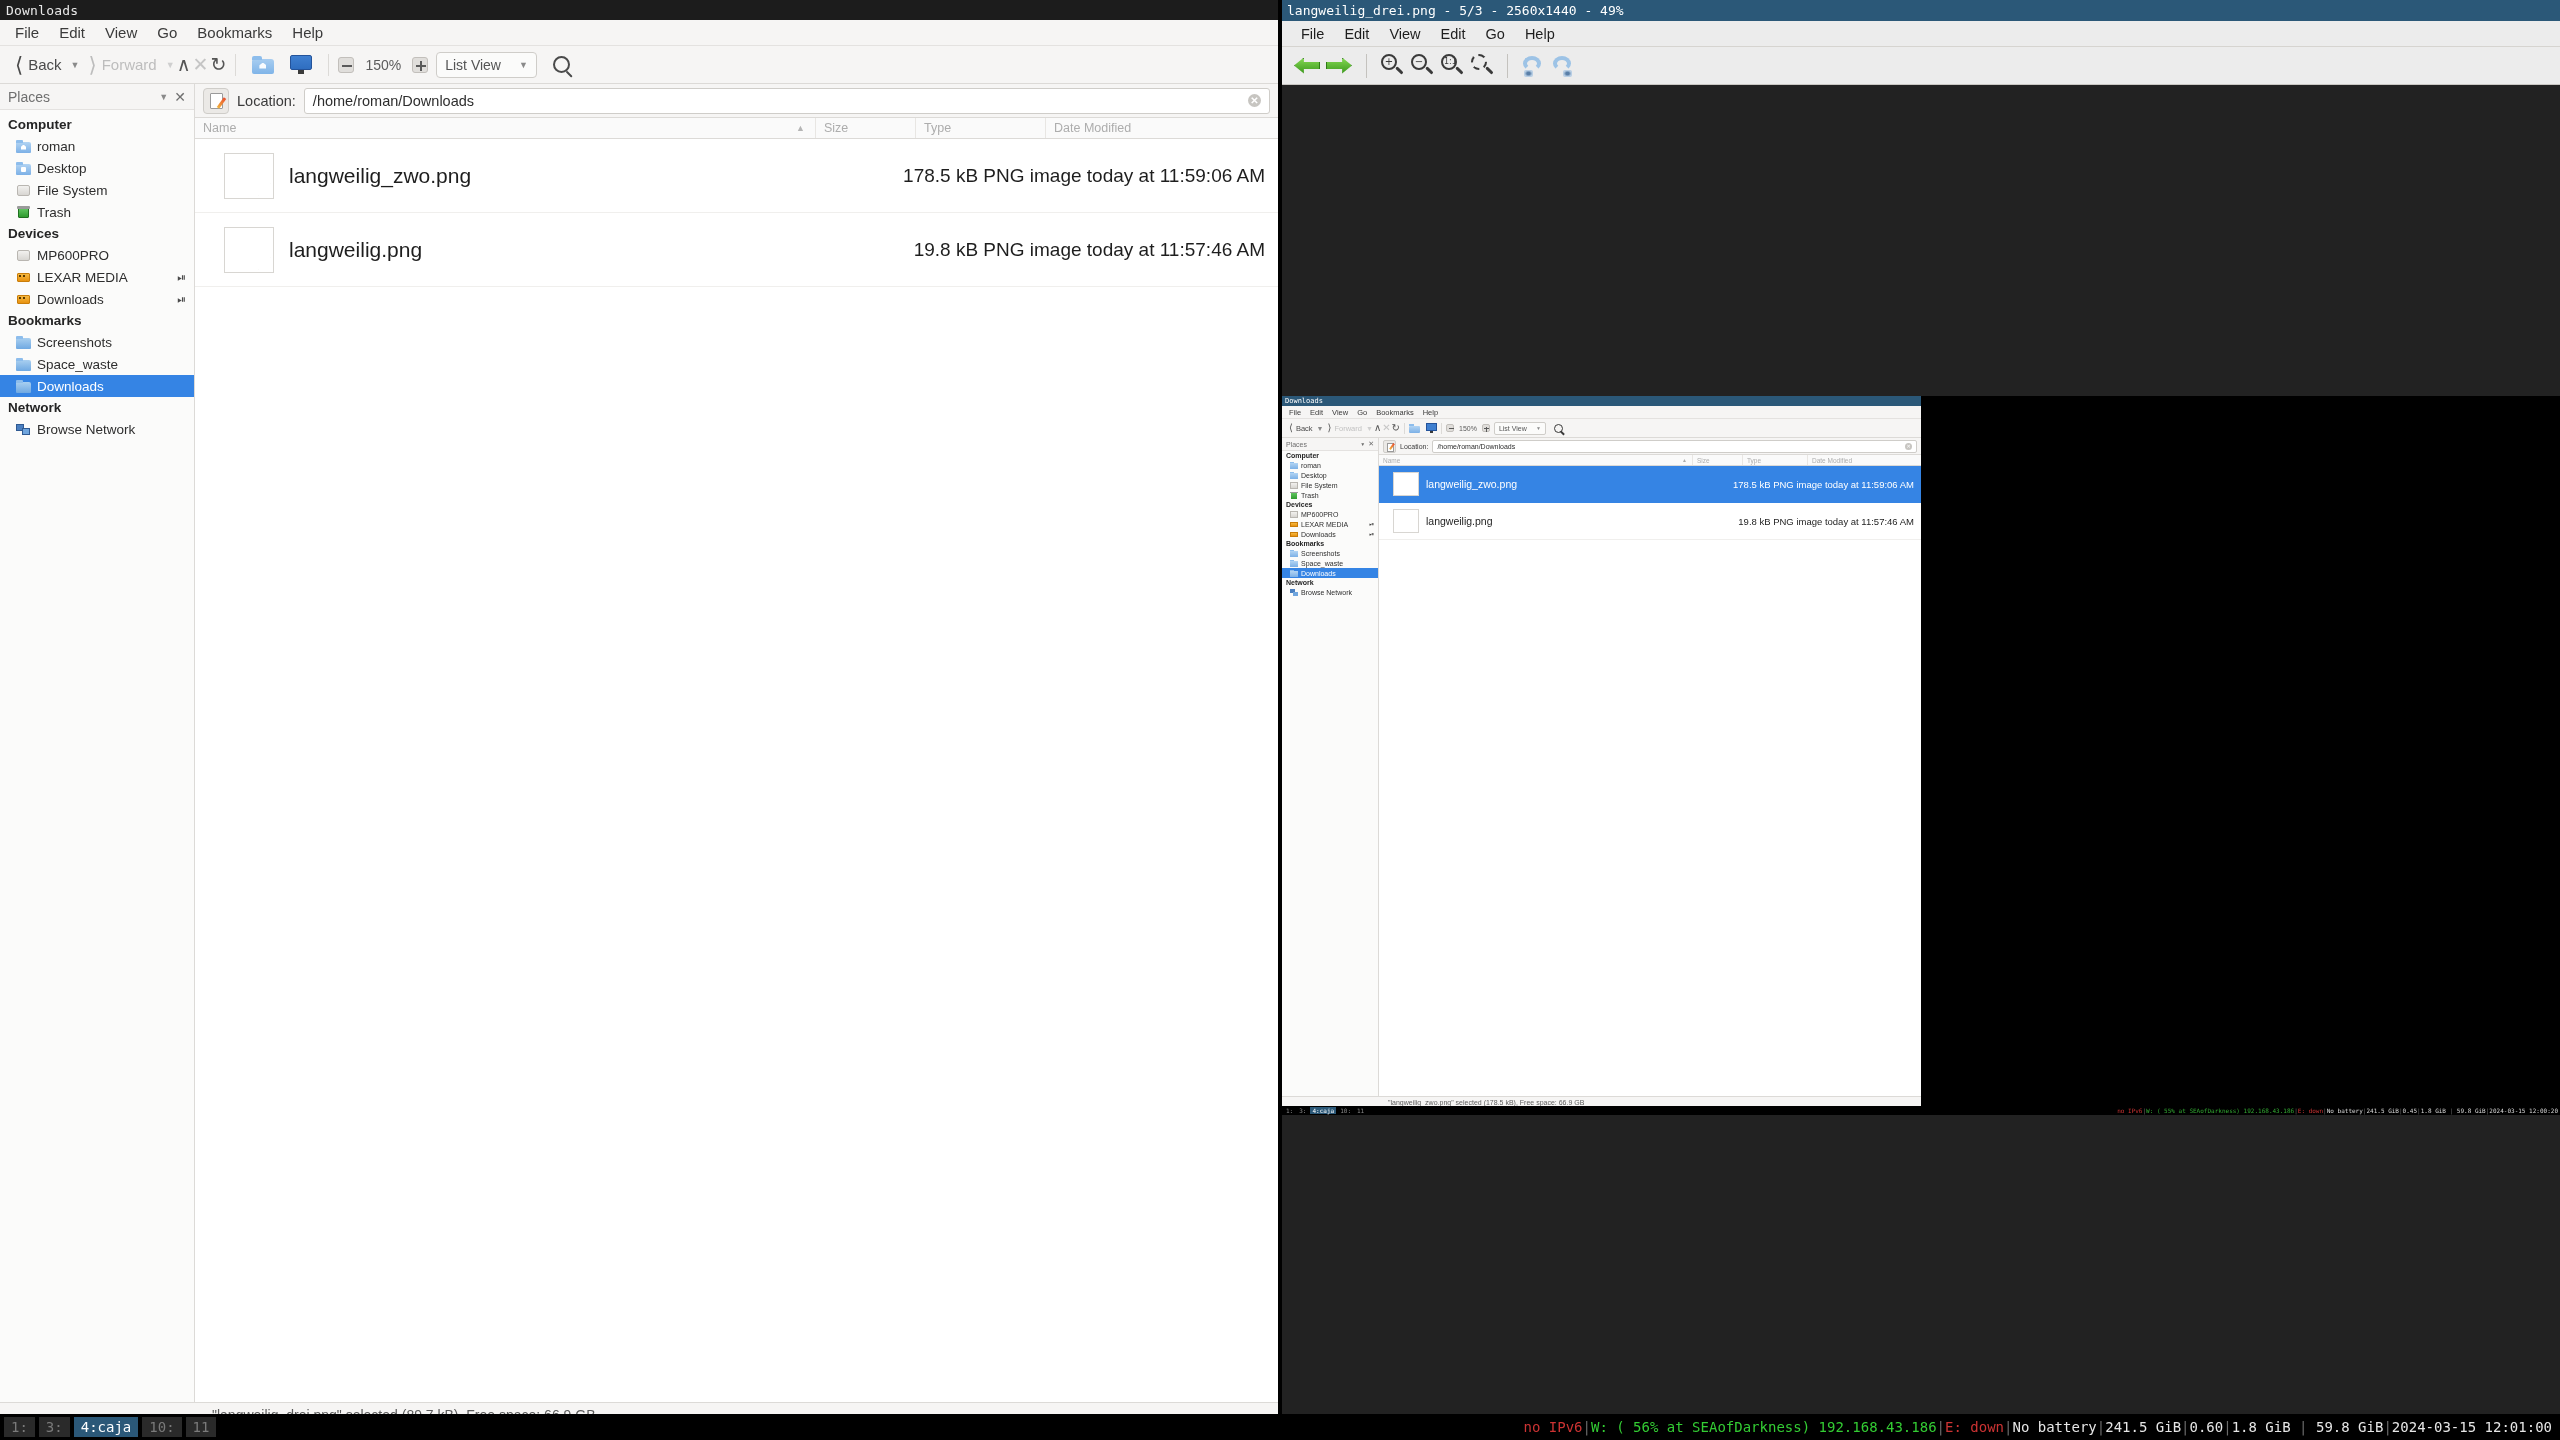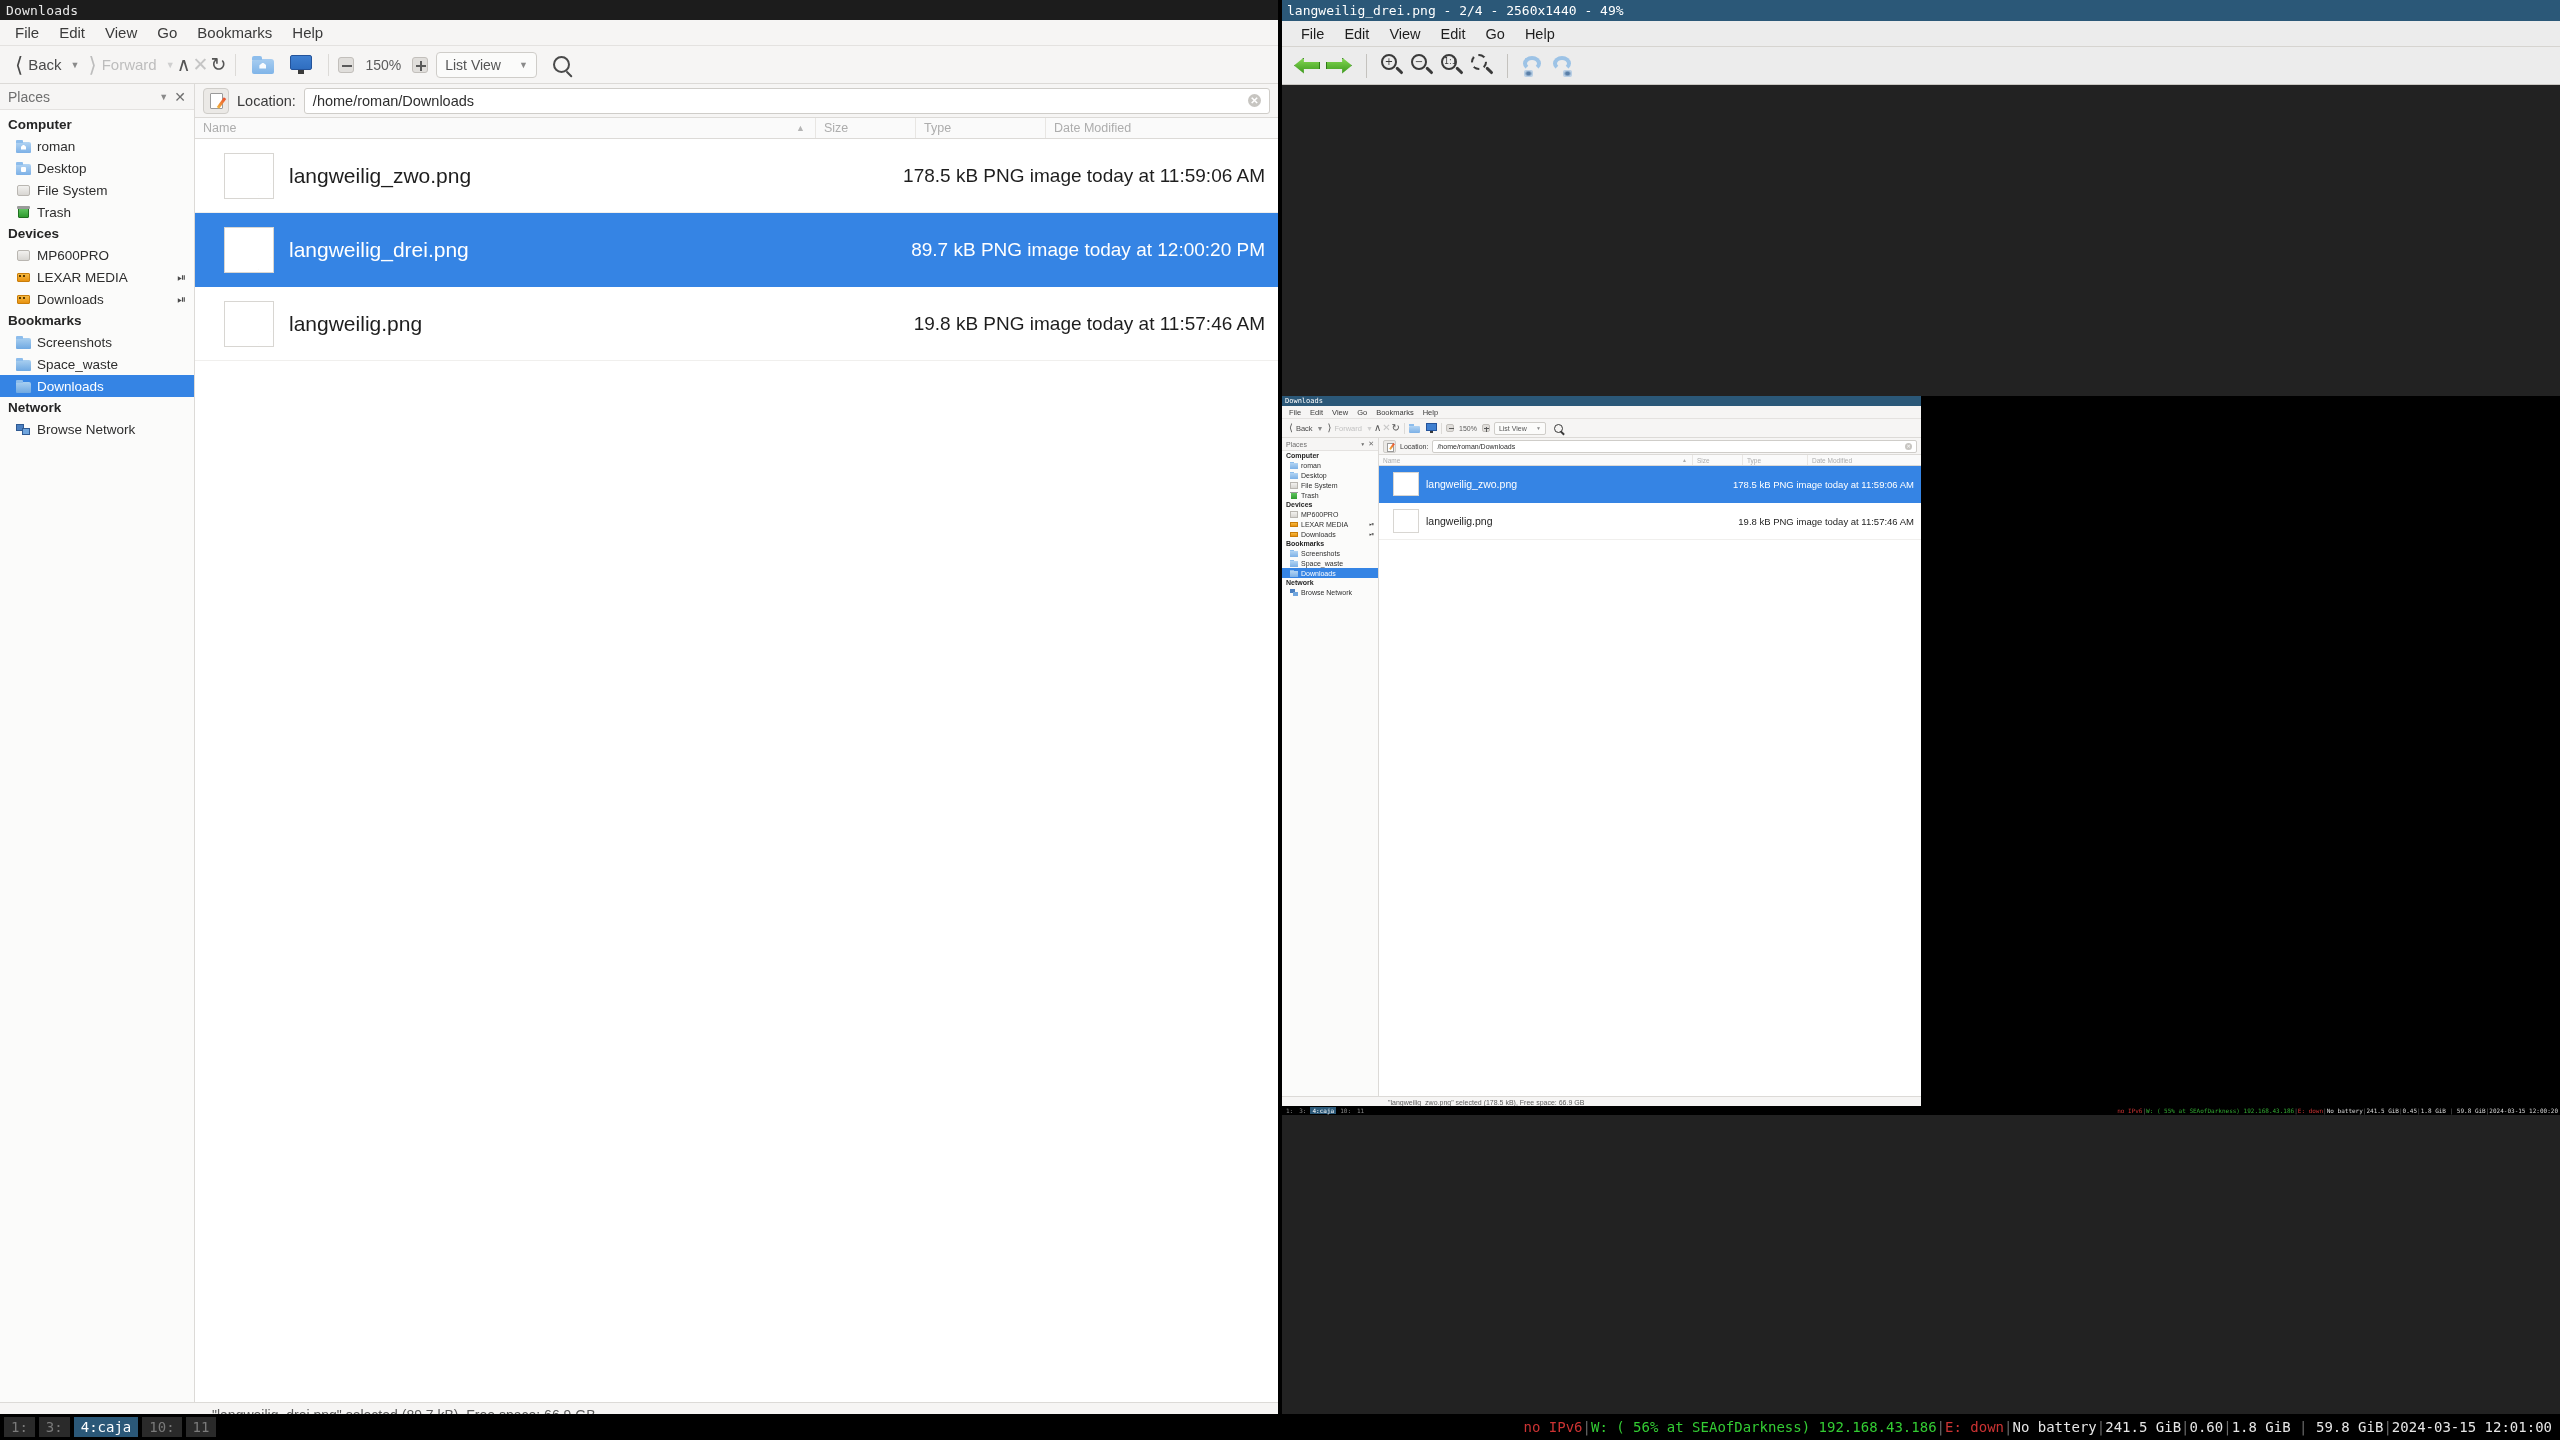--- a/index.html
+++ b/index.html
@@ -571,43 +571,38 @@
             <span>Date Modified</span>
           </div>
         </div>
 
         <div class="file-list">
           <div class="file-row">
             <span class="thumb"><span class="img"></span><span class="fold"></span></span>
             <span class="file-name">langweilig_zwo.png</span>
             <span class="file-meta">178.5 kB PNG image today at 11:59:06 AM</span>
           </div>
-          <div class="file-row sel">
-            <span class="thumb"><span class="img"></span><span class="fold"></span></span>
-            <span class="file-name">langweilig_drei.png</span>
-            <span class="file-meta">89.7 kB PNG image today at 12:00:20 PM</span>
-          </div>
           <div class="file-row">
             <span class="thumb"><span class="img"></span><span class="fold"></span></span>
             <span class="file-name">langweilig.png</span>
             <span class="file-meta">19.8 kB PNG image today at 11:57:46 AM</span>
           </div>
         </div>
       </div>
     </div>
 
     <div class="fm-status">
       <span>"langweilig_drei.png" selected (89.7 kB), Free space: 66.9 GB</span>
     </div>
   </div>
 
   <div class="iv">
 
     <div class="iv-titlebar">
-      <span>langweilig_drei.png - 2/4 - 2560x1440 - 49%</span>
+      <span>langweilig_drei.png - 5/3 - 2560x1440 - 49%</span>
     </div>
 
     <div class="iv-menubar">
       <span class="mi">File</span>
       <span class="mi">Edit</span>
       <span class="mi">View</span>
       <span class="mi">Edit</span>
       <span class="mi">Go</span>
       <span class="mi">Help</span>
     </div>

